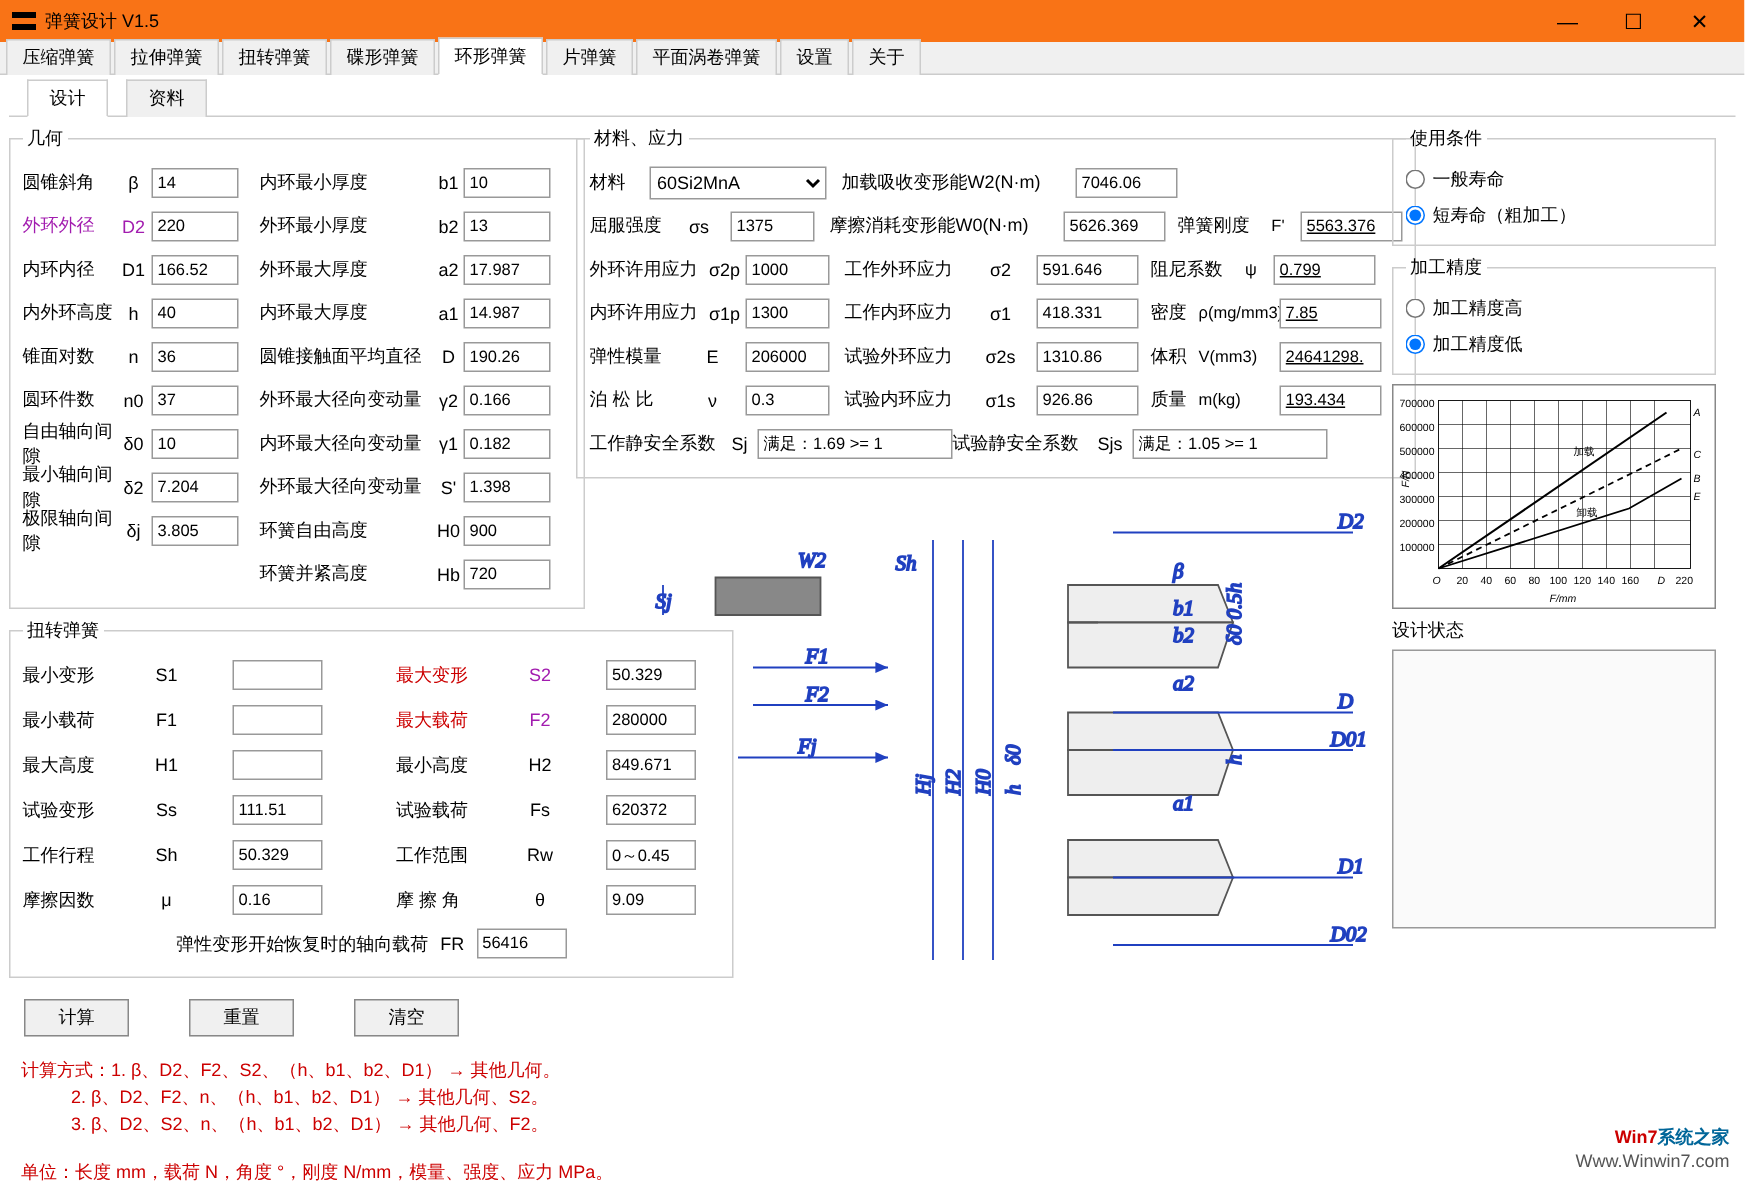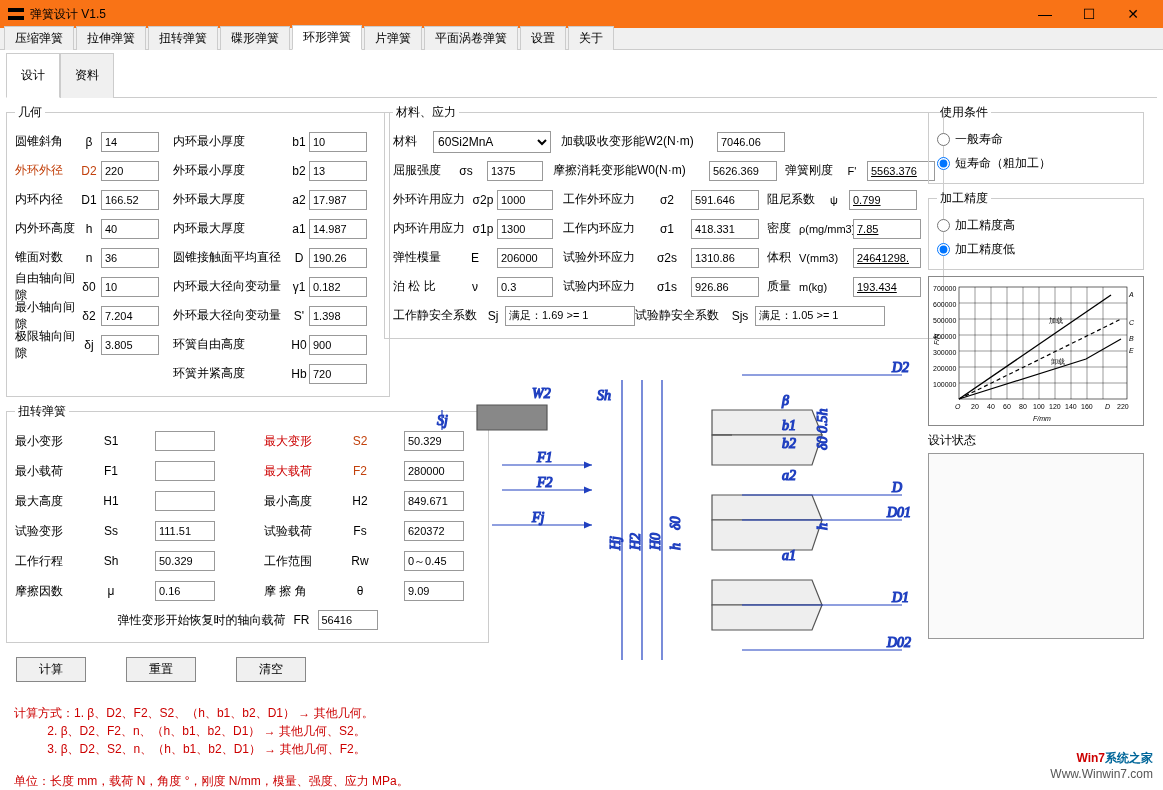--- a/index.html
+++ b/index.html
@@ -7,33 +7,33 @@
 .titlebar { height: 28px; display: flex; align-items: center; padding: 14px 8px; background: #f97316; }
 .titlebar-icon { width: 16px; height: 12px; background: linear-gradient(#000 0 33%, transparent 33% 66%, #000 66%); margin-right: 6px; }
 .titlebar-title { flex: 1; font-size: 12px; }
 .winbtns { display: flex; }
 .winbtn { width: 44px; height: 28px; display: flex; align-items: center; justify-content: center; font-size: 14px; }
 .tabs-main { display: flex; border-bottom: 1px solid #ccc; padding-left: 4px; background: #f0f0f0; height: 22px; align-items: flex-end; }
 .tab-main { padding: 3px 10px; border: 1px solid #ccc; border-bottom: none; margin-right: 2px; background: #f0f0f0; font-size: 12px; position: relative; top: 1px; }
 .tab-main.active { background: #fff; border-bottom: 1px solid #fff; }
 .content { padding: 2px 6px; position: relative; }
 .tabs-sub { display: flex; border-bottom: 1px solid #ccc; margin-bottom: 6px; }
-.tab-sub { padding: 13px 14px; border: 1px solid #ccc; border-bottom: none; background: #f0f0f0; position: relative; top: 1px; }
+.tab-sub { padding: 3px 14px; border: 1px solid #ccc; border-bottom: none; background: #f0f0f0; position: relative; top: 1px; margin-left: 12px; }
 .tab-sub.active { background: #fff; border-bottom: 1px solid #fff; }
 .cols { display: flex; gap: 8px; }
 .col { flex-shrink: 0; }
 .col1 { width: 370px; }
 .col2 { width: 536px; }
 .col3 { width: 216px; }
 fieldset { border: 1px solid #ccc; padding: 6px 8px 8px; margin-bottom: 6px; }
 fieldset > legend { padding: 0 3px; font-size: 12px; }
 .row { display: flex; align-items: center; height: 29px; }
 .lbl { flex-shrink: 0; }
 .sym { flex-shrink: 0; text-align: center; }
-.red { color: #c2410c; }
+.red { color: #a21caf; }
 input[type=text] { height: 20px; border: 1px solid #999; padding: 0 3px; font-size: 11px; background: #fff; }
 select { height: 22px; border: 1px solid #999; font-size: 12px; background: #fff; }
 .geom-grid .row > .lbl { width: 62px; }
 .geom-grid .row > .sym { width: 24px; }
 .geom-grid .row > input { width: 58px; margin-right: 14px; }
 .geom-grid .row > .lbl2 { width: 116px; }
 .geom-grid .row > .sym2 { width: 20px; text-align: center; }
 .geom-grid .row > .in2 { width: 58px; }
 .work-grid .row { height: 30px; gap: 33px; }
 .work-grid .lbl { width: 52px; }
@@ -139,20 +139,28 @@
               <span class="sym2">a1</span>
               <input type="text" class="in2" value="14.987" style="">
             </div>
             <div class="row">
               <span class="lbl ">锥面对数</span>
               <span class="sym ">n</span>
               <input type="text" value="36" style="">
               <span class="lbl2">圆锥接触面平均直径</span>
               <span class="sym2">D</span>
               <input type="text" class="in2" value="190.26" style="">
+            </div>
+            <div class="row">
+              <span class="lbl ">圆环件数</span>
+              <span class="sym ">n0</span>
+              <input type="text" value="37" style="">
+              <span class="lbl2">外环最大径向变动量</span>
+              <span class="sym2">γ2</span>
+              <input type="text" class="in2" value="0.166" style="">
             </div>
             <div class="row">
               <span class="lbl ">自由轴向间隙</span>
               <span class="sym ">δ0</span>
               <input type="text" value="10" style="">
               <span class="lbl2">内环最大径向变动量</span>
               <span class="sym2">γ1</span>
               <input type="text" class="in2" value="0.182" style="">
             </div>
             <div class="row">

